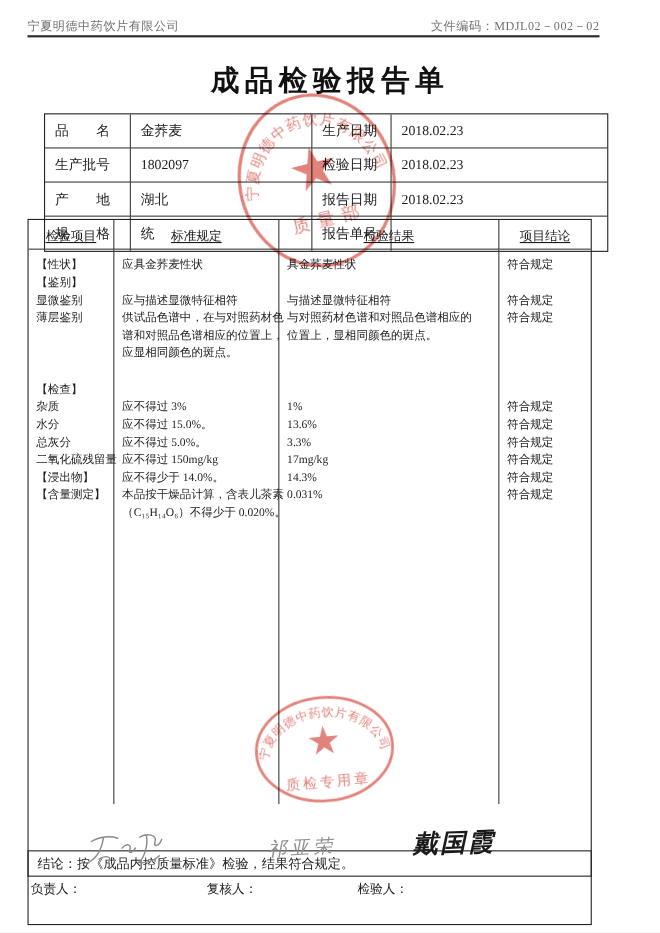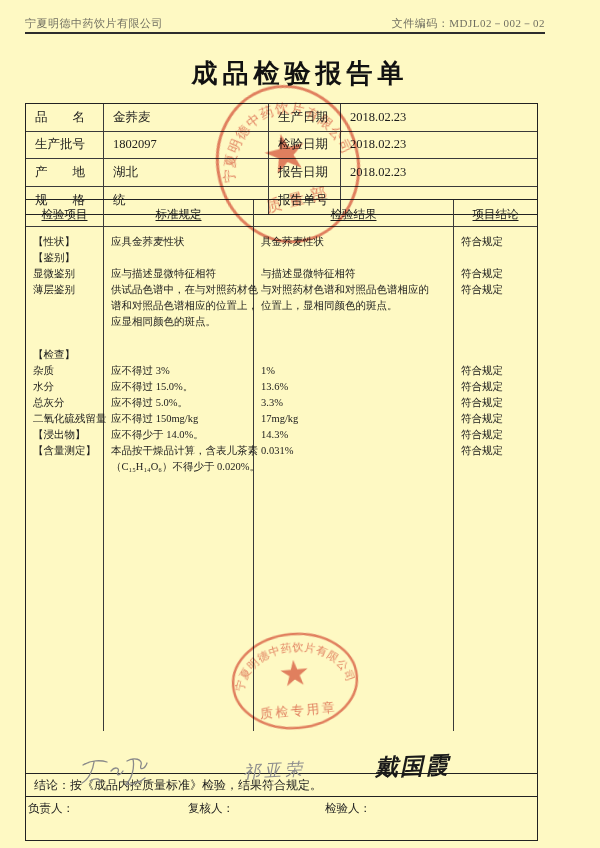--- a/index.html
+++ b/index.html
@@ -1,36 +1,36 @@
 <!DOCTYPE html>
 <html><head>
 <meta charset="utf-8">
 <style>
   * { margin:0; padding:0; box-sizing:border-box; }
   html,body { background:#e8e8e8; }
   .page {
     position:relative; width:600px; height:848px; margin:0 auto;
-    background:#fef9c3; overflow:hidden;
+    background:#ffffff; overflow:hidden;
     font-family:"Liberation Serif","DejaVu Serif",serif; color:#1c1c1c;padding-left:48px;
   }
   
   .doc-header {
     position:absolute; left:25px; top:16px; width:520px;
     display:flex; justify-content:space-between;
     font-size:11px; color:#3f3f3f; opacity:.75; letter-spacing:.5px;
     filter:blur(.4px);
   }
   .header-rule { position:absolute; left:25px; top:32px; width:520px; height:2px; background:#2d2d2d; }
   .title {
     position:absolute; left:0; top:56px; width:100%; text-align:center;
     font-size:26px; font-weight:bold; letter-spacing:5px; color:#111;
   }
   
   .info-table {
-    position:absolute; left:25px; top:103px; width:513px; height:112px;
+    position:absolute; left:40px; top:103px; width:513px; height:126px;
     border:1.6px solid #222;
     display:grid; grid-template-columns:78px 165px 72px 1fr; grid-auto-rows:1fr;
   }
   .info-cell {
     border-right:1px solid #3a3a3a; border-bottom:1px solid #3a3a3a;
     display:flex; align-items:center; padding:0 9px; font-size:12.5px;
   }
   .info-cell:nth-child(4n) { border-right:none; }
   .info-cell:nth-child(n+13) { border-bottom:none; }
   

